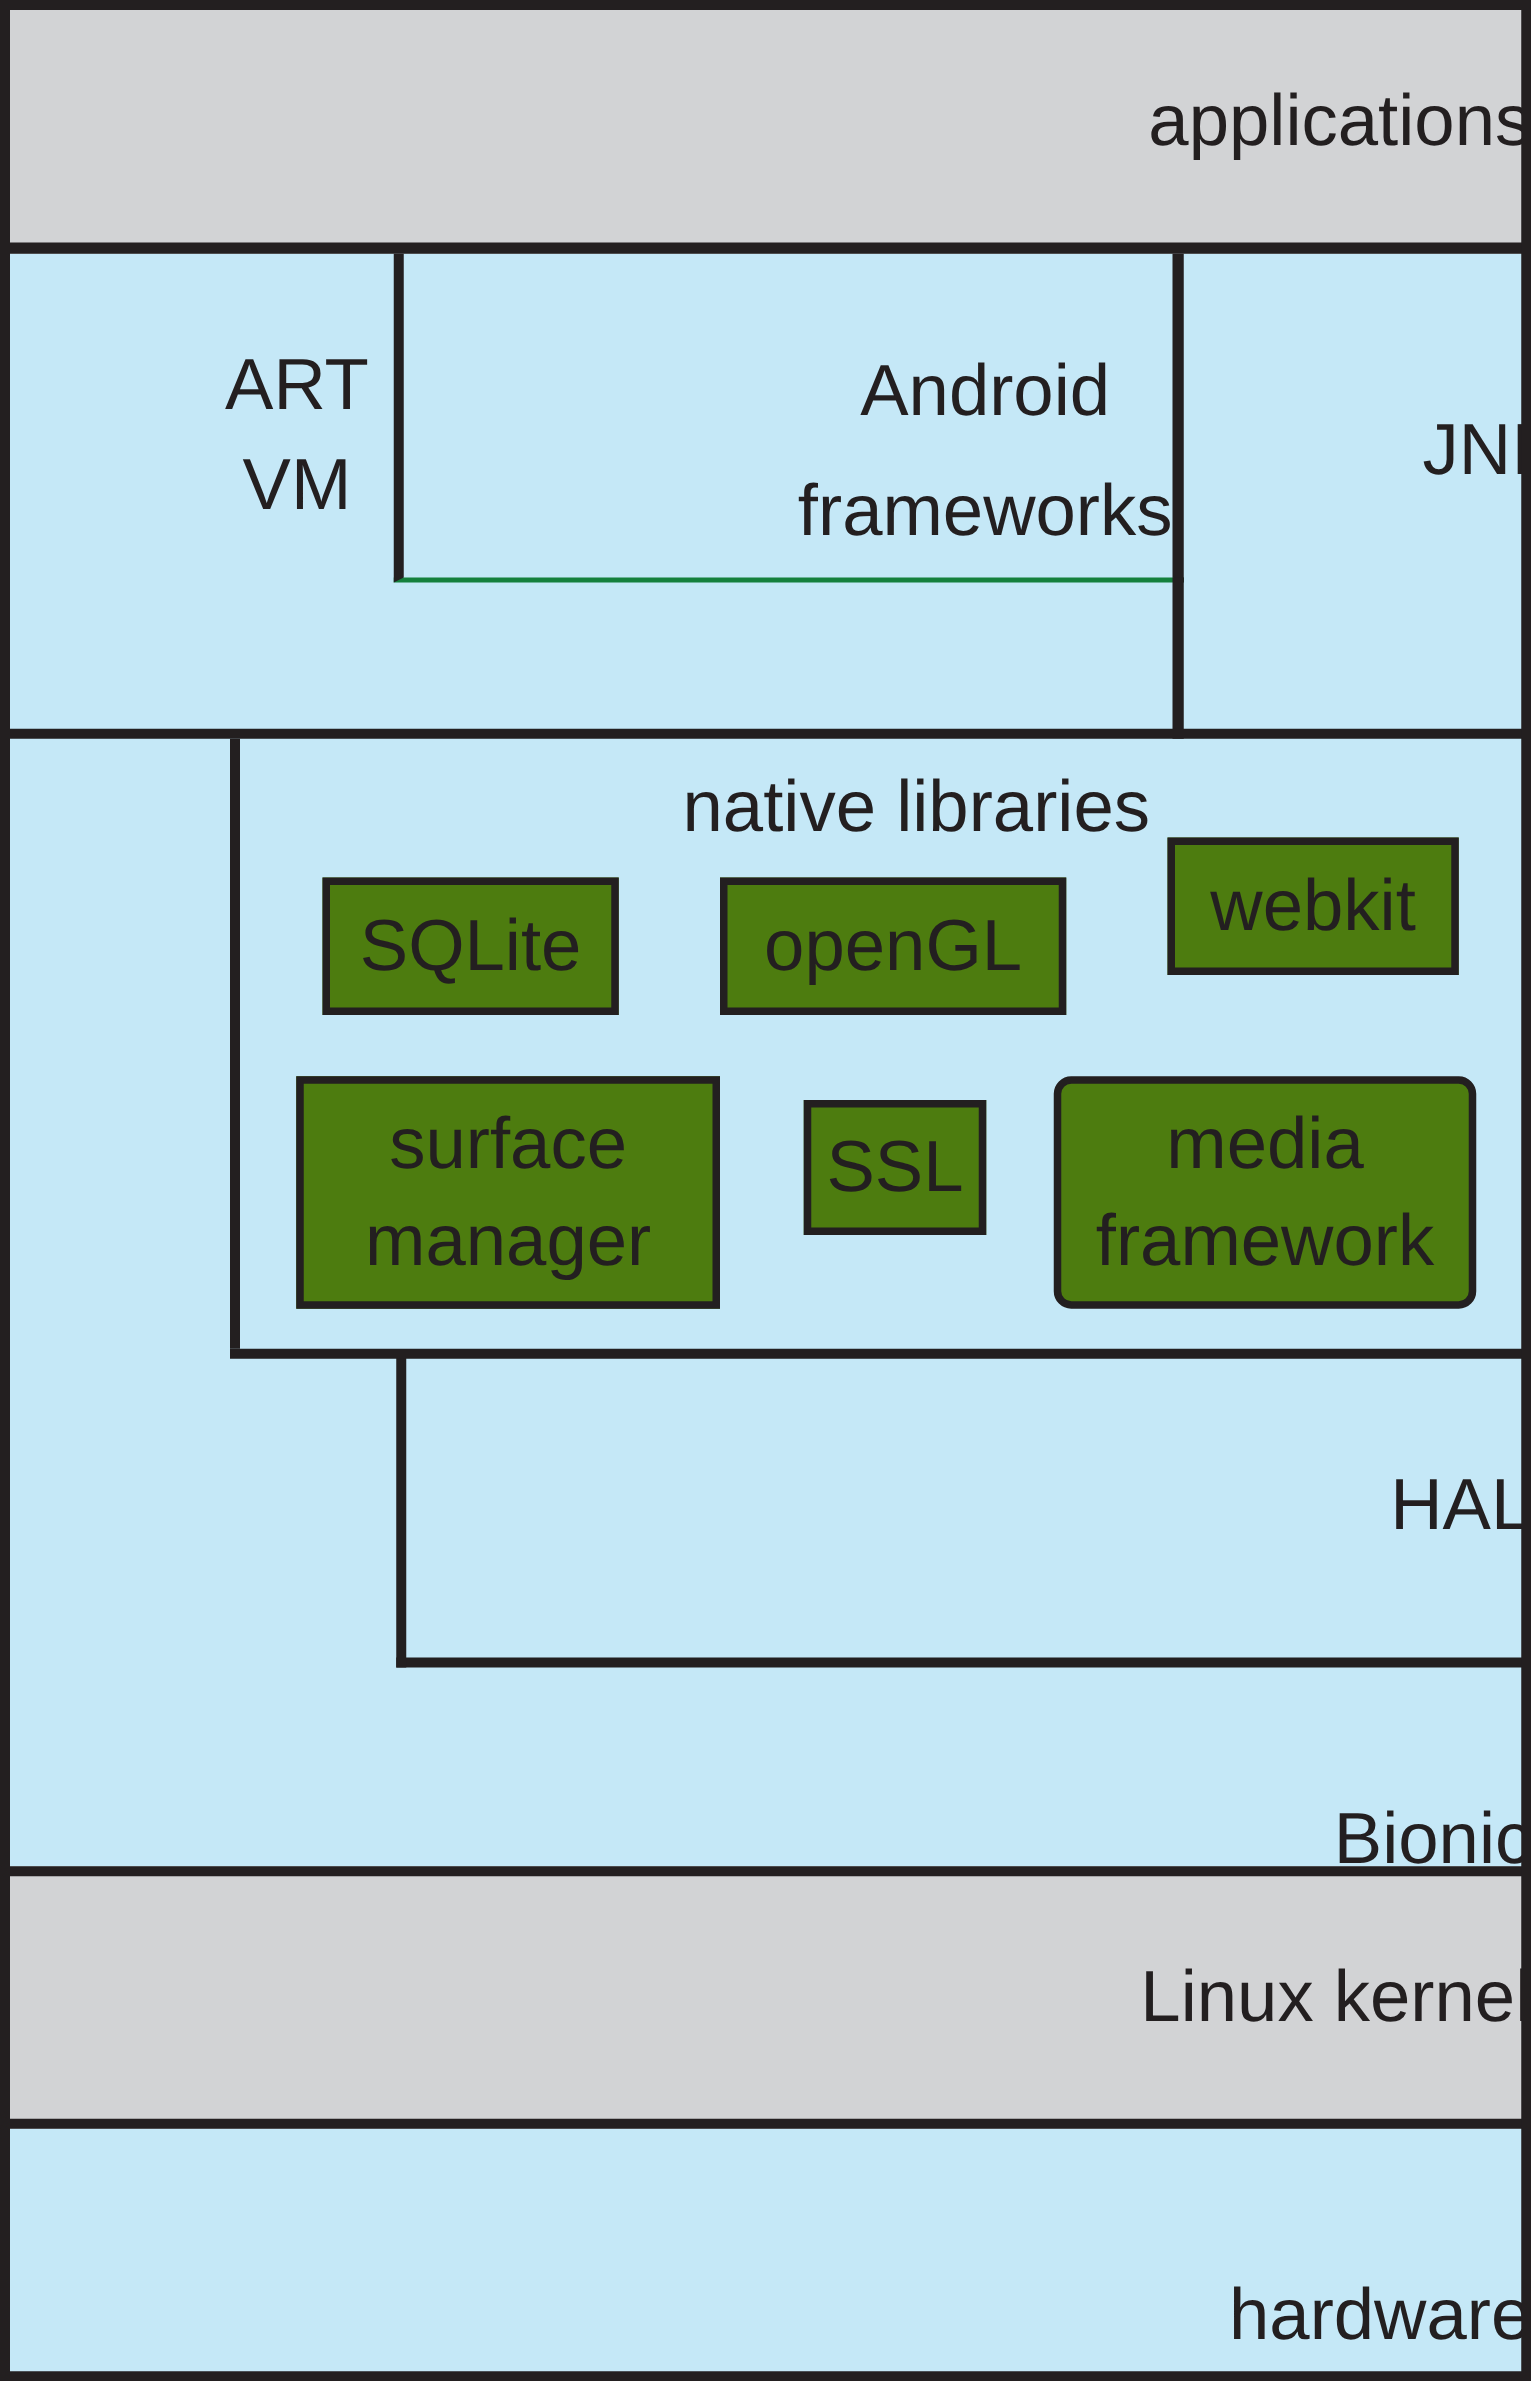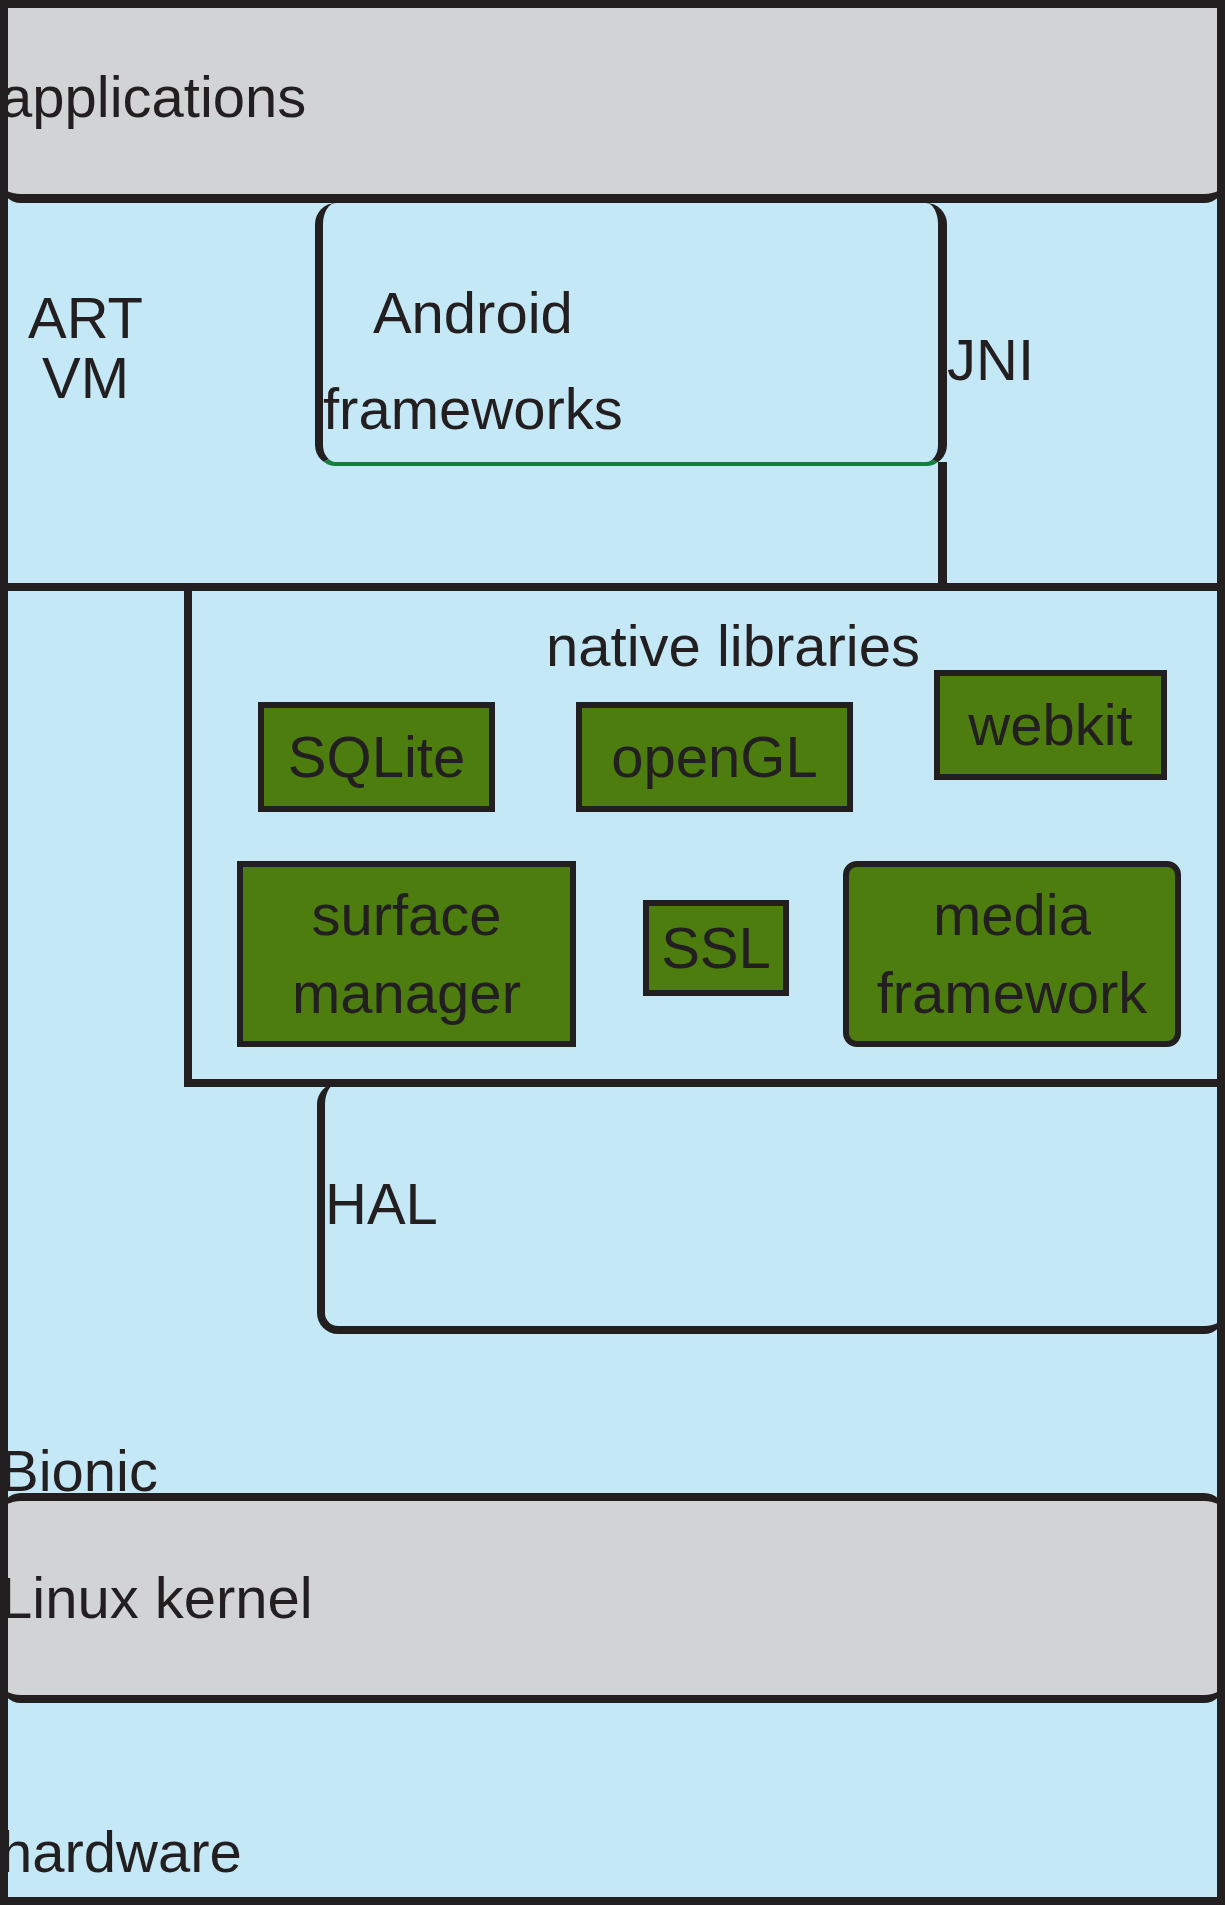--- a/index.html
+++ b/index.html
@@ -20,23 +20,22 @@
     font-size: 58px;
     line-height: 1.25;
     color: #231f20;
     text-align: center;
     white-space: pre-line;
   }
   .region {
     position: absolute;
     display: flex;
     align-items: center;
-    justify-content: flex-start;
+    justify-content: flex-end;
     box-sizing: border-box;
-    border-radius: 21px;
   }
   .grayband {
     background: #d2d3d5;
   }
   .line {
     position: absolute;
     background: #231f20;
     z-index: 10;
   }
   .graybox {
@@ -69,21 +68,21 @@
     left: 0; top: 1703px; width: 1225px; height: 202px;
     z-index: 5;
     margin-top: 48px;
   }
   
   #artvm-region {
     left: 0; top: 203px; width: 315px; height: 380px;
     padding-bottom: 90px; padding-right: 20px;
     z-index: 6;
   }
-  #artvm-region .label { line-height: 60px; margin-left: 28px; }
+  #artvm-region .label { line-height: 80px; margin-left: 28px; }
   #frameworks-box {
     left: 315px; top: 203px; width: 632px; height: 263px;
     border-left: 8px solid #231f20;
     border-right: 9px solid #231f20;
     border-bottom: 4px solid #15803d;
     padding-top: 56px;
     z-index: 6;
   }
   #frameworks-box .label { line-height: 96px; }
   #jni-region {
@@ -100,21 +99,21 @@
   #nl-title {
     position: absolute;
     left: 733px; top: 646px;
     transform: translate(-50%, -50%);
     z-index: 8;
   }
   #box-sqlite  { left: 258px; top: 702px; width: 237px; height: 110px; }
   #box-opengl  { left: 576px; top: 702px; width: 277px; height: 110px; }
   #box-webkit  { left: 934px; top: 670px; width: 233px; height: 110px; }
   #box-surface { left: 237px; top: 861px; width: 339px; height: 186px; }
-  #box-ssl     { left: 643px; top: 900px; width: 146px; height: 96px; }
+  #box-ssl     { left: 643px; top: 880px; width: 146px; height: 108px; }
   #box-media   { left: 843px; top: 861px; width: 338px; height: 186px; border-radius: 14px; }
   #box-surface .label, #box-media .label { line-height: 78px; }
   
   #hal-box {
     left: 317px; top: 1083px; width: 908px; height: 251px;
     border-left: 8px solid #231f20;
     border-bottom: 8px solid #231f20;
     z-index: 6;
   }
   

